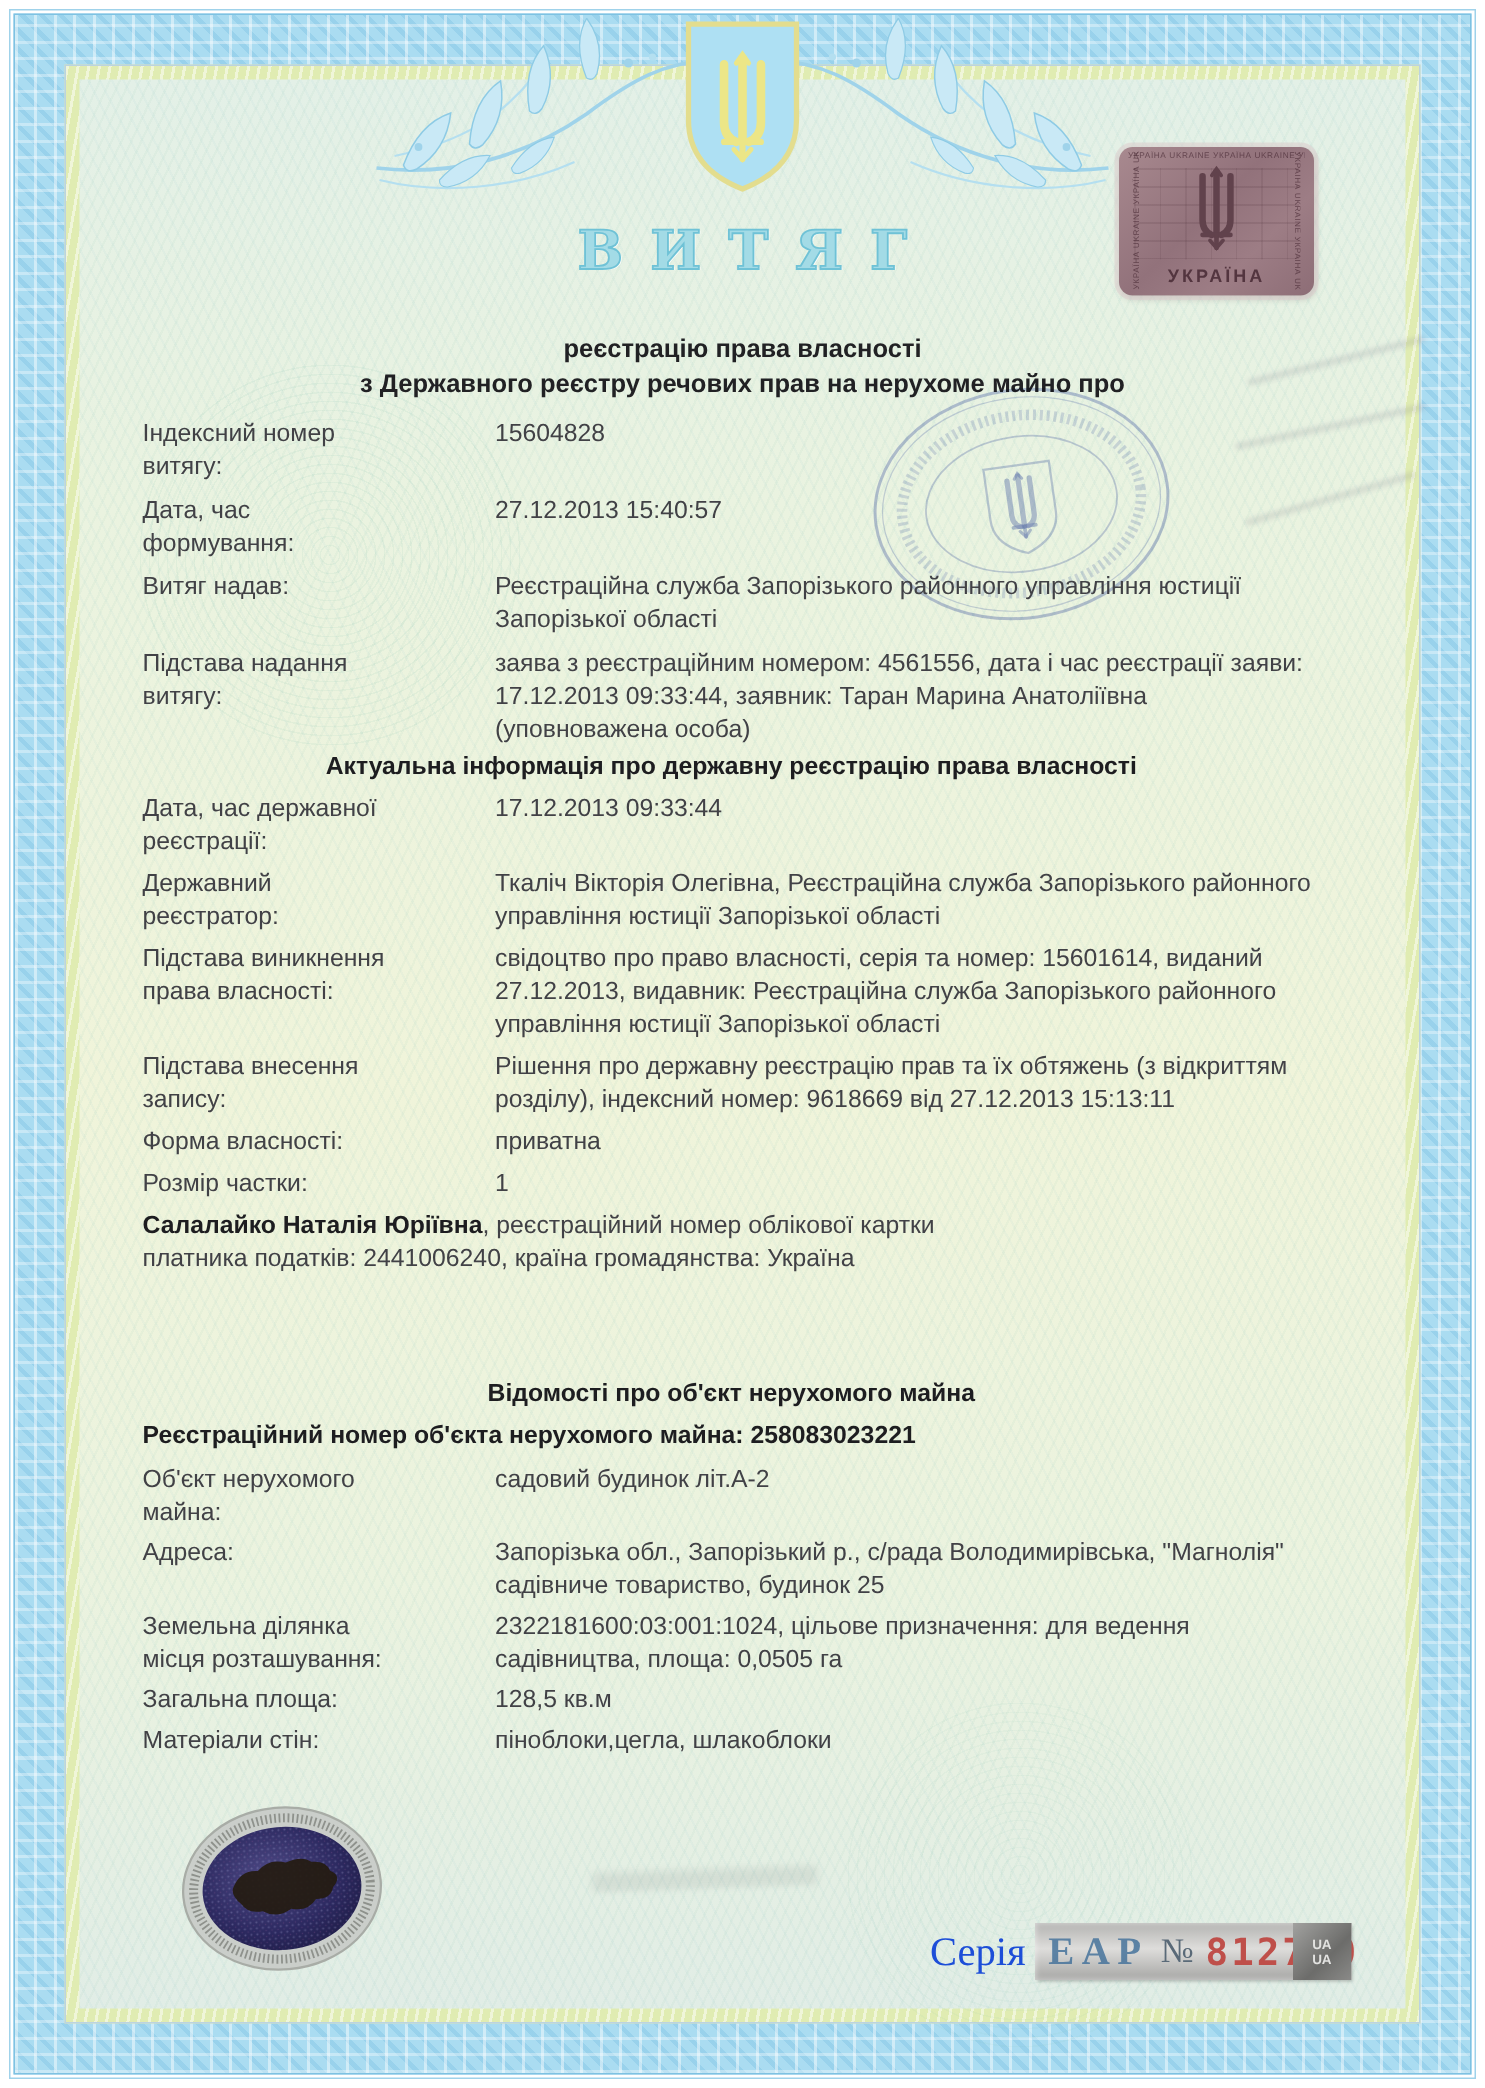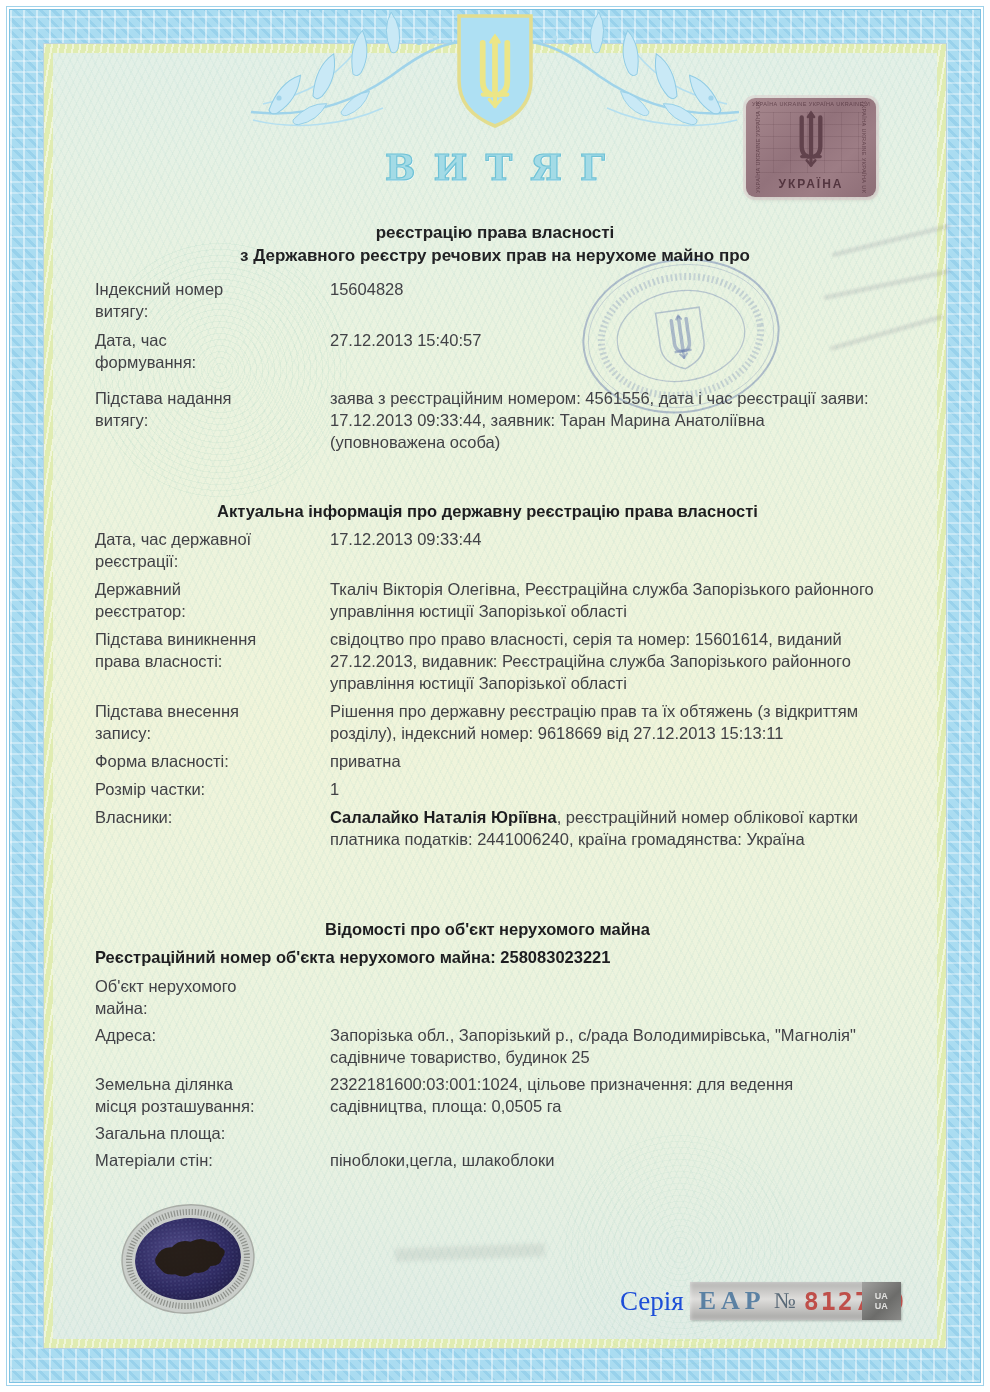--- a/index.html
+++ b/index.html
@@ -172,20 +172,22 @@
   <div class="block intro" style="top:278px;">
     <div class="row">
       <div class="lbl">Індексний номер витягу:</div>
       <div class="val">15604828</div>
     </div>
     <div class="row">
       <div class="lbl">Дата, час формування:</div>
       <div class="val">27.12.2013 15:40:57</div>
     </div>
     <div class="row">
+      <div class="lbl">Витяг надав:</div>
+      <div class="val">Реєстраційна служба Запорізького районного управління юстиції Запорізької області</div>
     </div>
     <div class="row">
       <div class="lbl">Підстава надання витягу:</div>
       <div class="val">заява з реєстраційним номером: 4561556, дата і час реєстрації заяви: 17.12.2013 09:33:44, заявник: Таран Марина Анатоліївна (уповноважена особа)</div>
     </div>
   </div>
 
   <div class="block s1" style="top:500px;">
     <div class="heading">Актуальна інформація про державну реєстрацію права власності</div>
     <div class="row">
@@ -206,44 +208,45 @@
     </div>
     <div class="row">
       <div class="lbl">Форма власності:</div>
       <div class="val">приватна</div>
     </div>
     <div class="row">
       <div class="lbl">Розмір частки:</div>
       <div class="val">1</div>
     </div>
     <div class="row">
-      <div class="lbl">Власники:</div>
       <div class="val"><span class="bname">Салалайко Наталія Юріївна</span><span>, реєстраційний номер облікової картки платника податків: 2441006240, країна громадянства: Україна</span></div>
     </div>
   </div>
 
   <div class="block s2" style="top:918px;">
     <div class="heading">Відомості про об'єкт нерухомого майна</div>
     <div class="record">
       <span>Реєстраційний номер об'єкта нерухомого майна:</span>
       <span>258083023221</span>
     </div>
     <div class="row">
       <div class="lbl">Об'єкт нерухомого майна:</div>
+      <div class="val">садовий будинок літ.А-2</div>
     </div>
     <div class="row">
       <div class="lbl">Адреса:</div>
       <div class="val">Запорізька обл., Запорізький р., с/рада Володимирівська, "Магнолія" садівниче товариство, будинок 25</div>
     </div>
     <div class="row">
       <div class="lbl">Земельна ділянка місця розташування:</div>
       <div class="val">2322181600:03:001:1024, цільове призначення: для ведення садівництва, площа: 0,0505 га</div>
     </div>
     <div class="row">
       <div class="lbl">Загальна площа:</div>
+      <div class="val">128,5 кв.м</div>
     </div>
     <div class="row">
       <div class="lbl">Матеріали стін:</div>
       <div class="val">піноблоки,цегла, шлакоблоки</div>
     </div>
   </div>
 
   <svg class="oval-seal" width="136" height="112" viewBox="0 0 136 112">
     <defs>
       <radialGradient id="sg" cx="0.42" cy="0.4" r="0.75">

